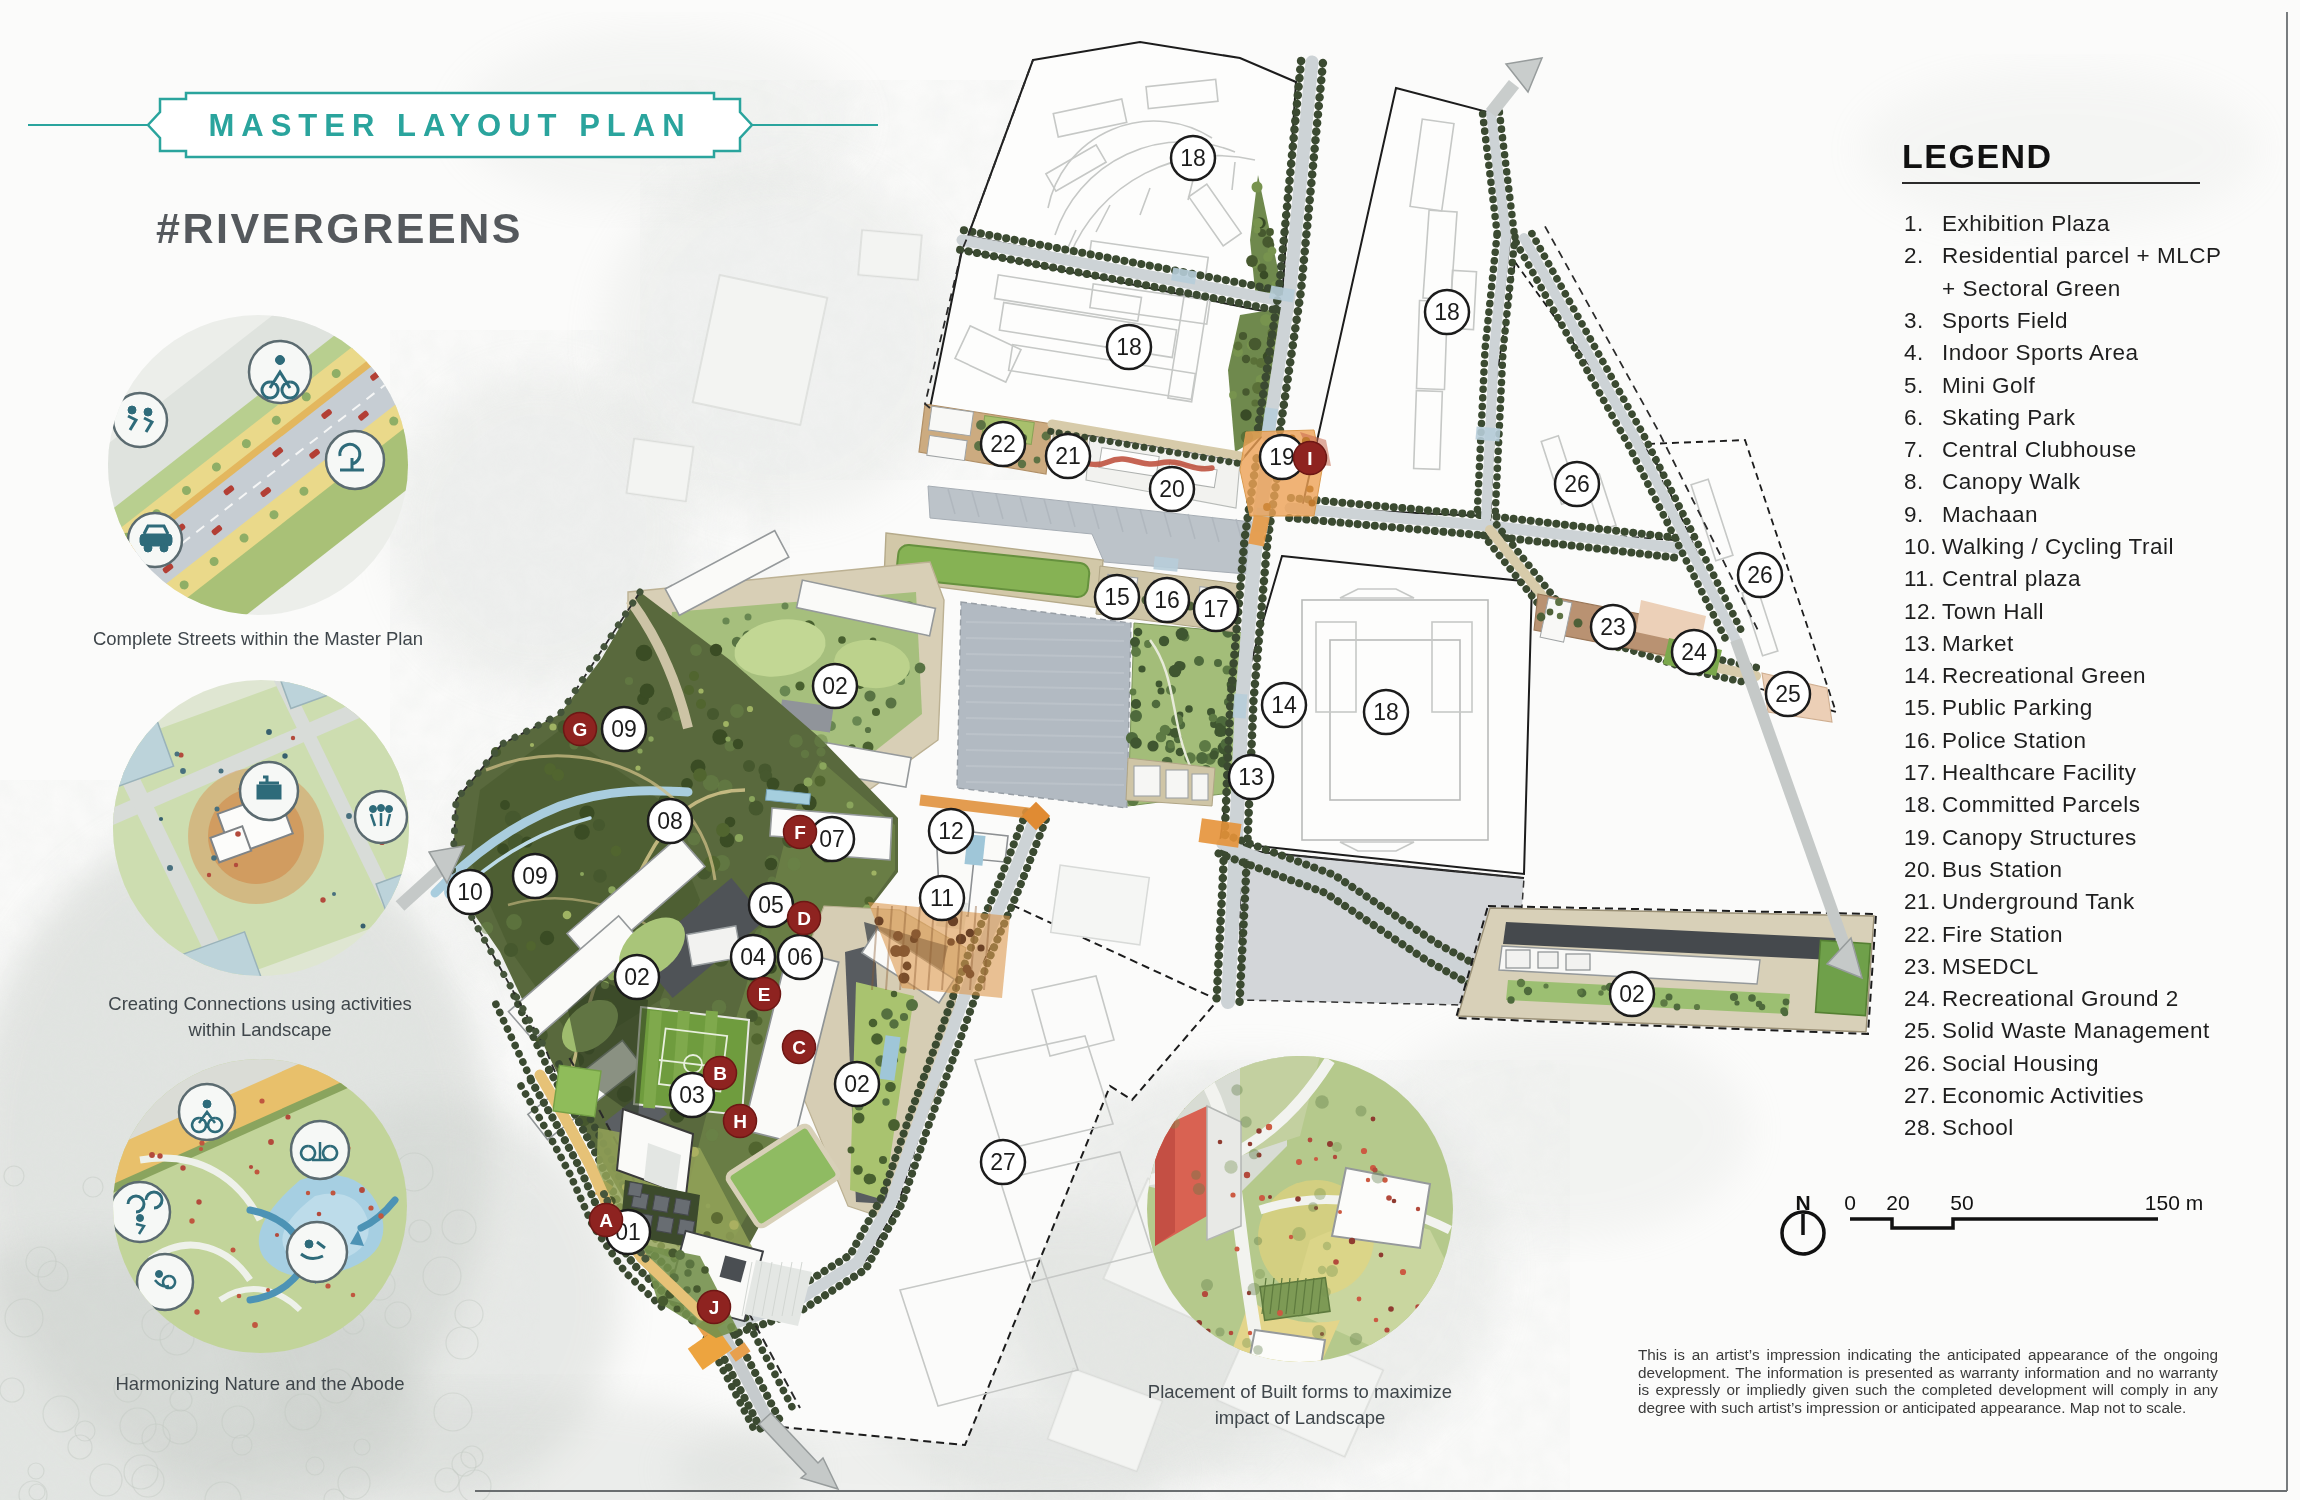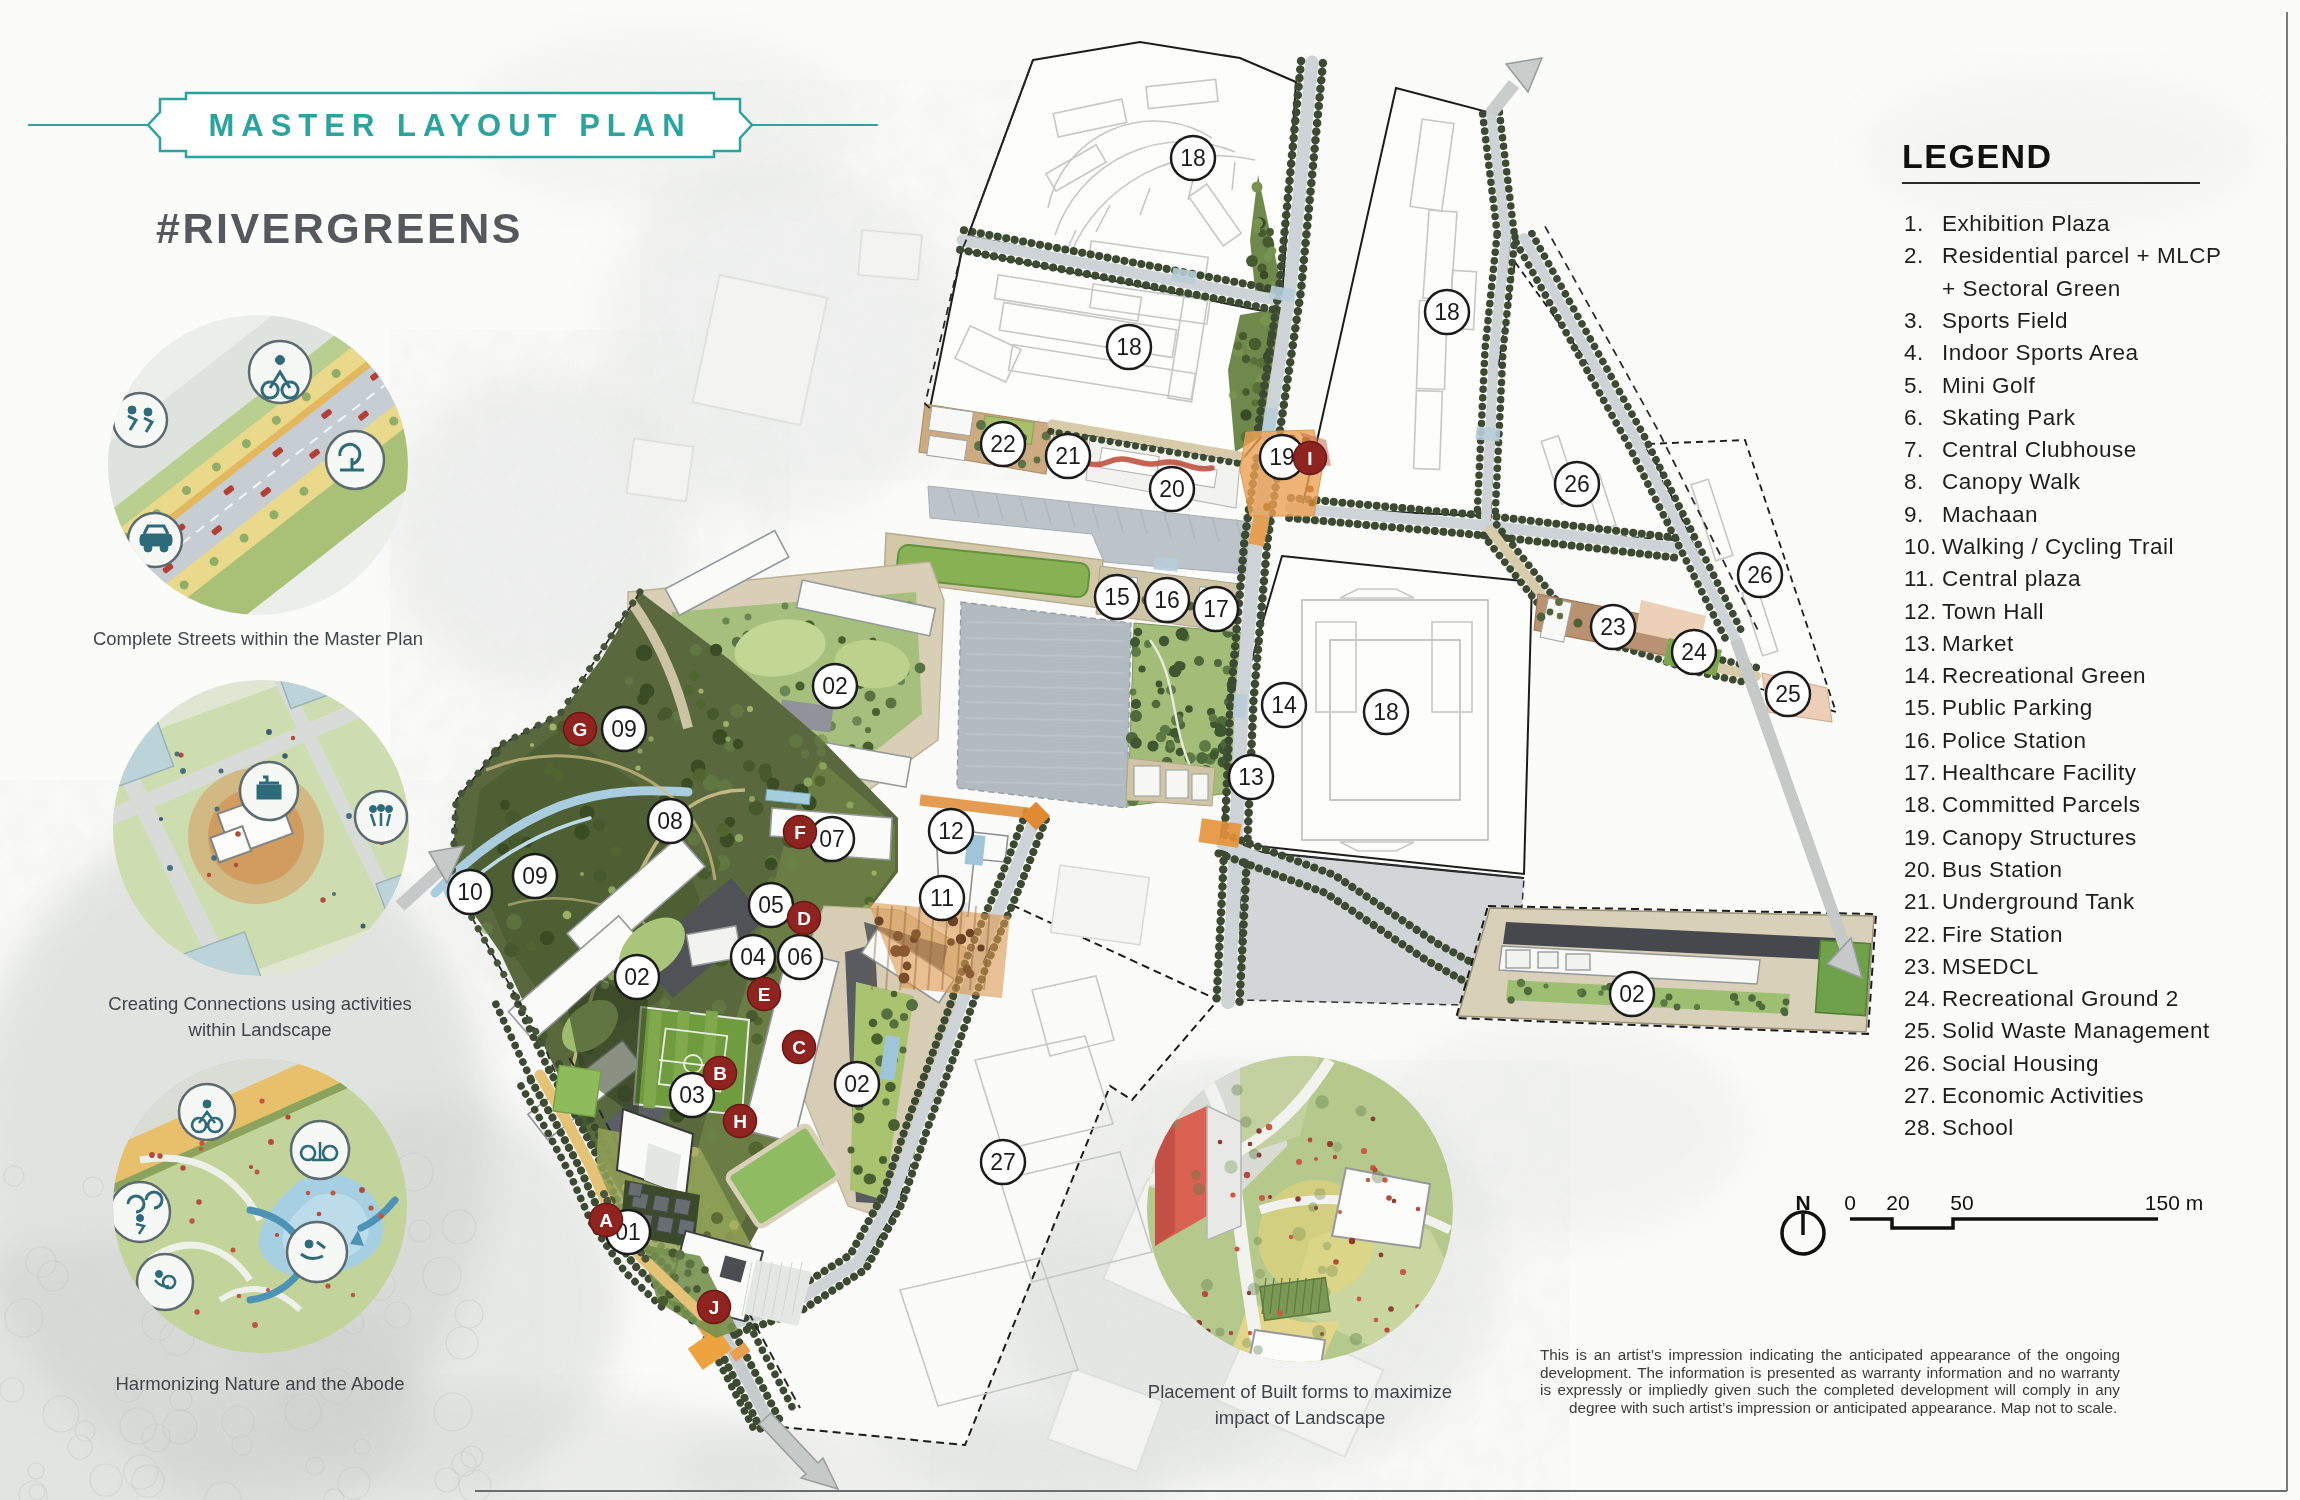--- a/index.html
+++ b/index.html
@@ -1,17 +1,17 @@
 <!DOCTYPE html>
 <html><head><meta charset="utf-8"><style>
 html,body{margin:0;padding:0;background:#ffffff;}
 #page{position:relative;width:2300px;height:1500px;overflow:hidden;font-family:"Liberation Sans",sans-serif;}
-#disc{position:absolute;left:1540px;top:1346px;width:580px;font-size:15.3px;line-height:17.6px;color:#3a3a3a;}
+#disc{position:absolute;left:1638px;top:1346px;width:580px;font-size:15.3px;line-height:17.6px;color:#3a3a3a;}
 .dl{text-align:justify;text-align-last:justify;}
-.dl.last{text-align-last:left;margin-left:29px;}
+.dl.last{text-align-last:left;}
 </style></head><body>
 <div id="page">
 <svg width="2300" height="1500" viewBox="0 0 2300 1500" xmlns="http://www.w3.org/2000/svg">
       <defs>
 <filter id="blur18">
           <feGaussianBlur stdDeviation="18"></feGaussianBlur>
         </filter>
 <filter id="paper" x="-5%" y="-5%" width="110%" height="110%">
  <feTurbulence type="fractalNoise" baseFrequency="0.04" numOctaves="3" seed="7" result="n"></feTurbulence>
  <feColorMatrix in="n" type="matrix" values="0 0 0 0 0.74  0 0 0 0 0.77  0 0 0 0 0.75  0 0 0 0.5 0"></feColorMatrix>

